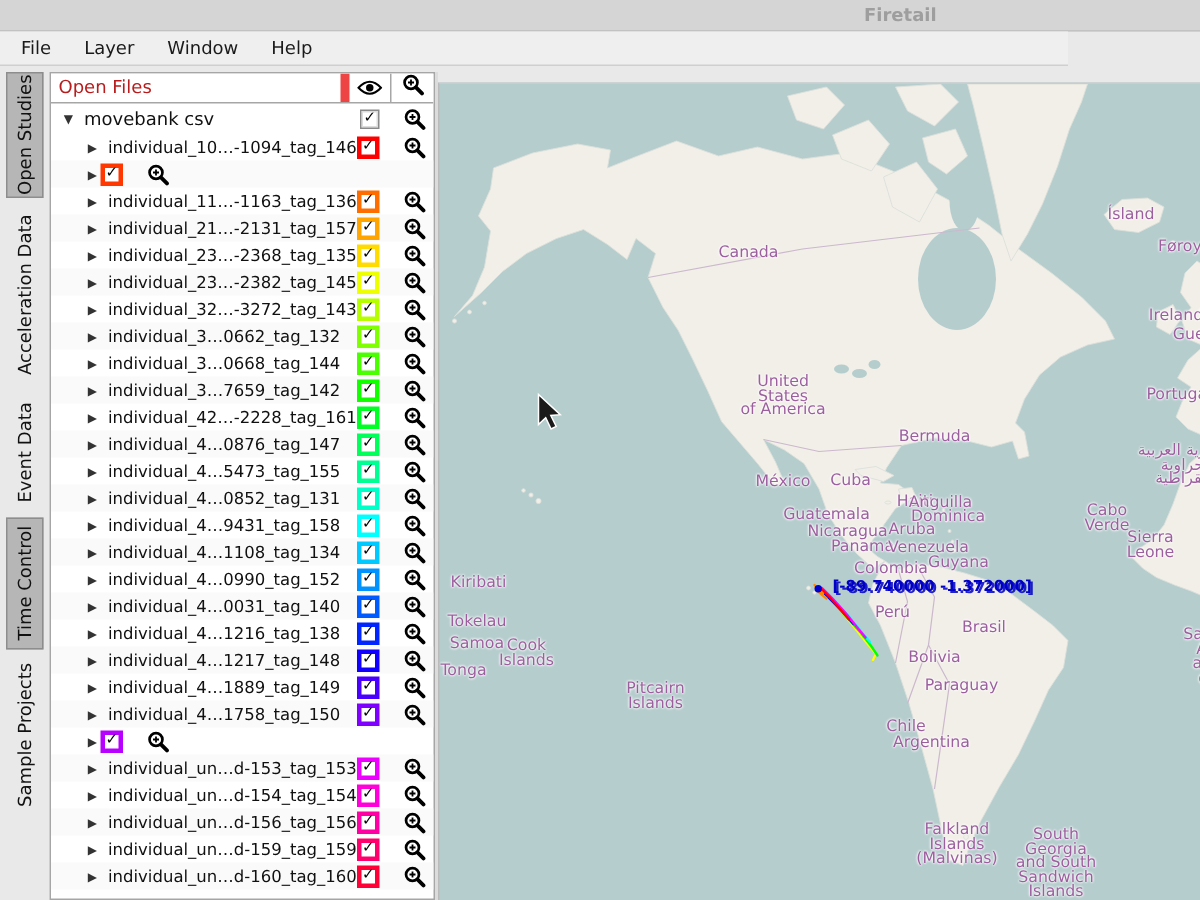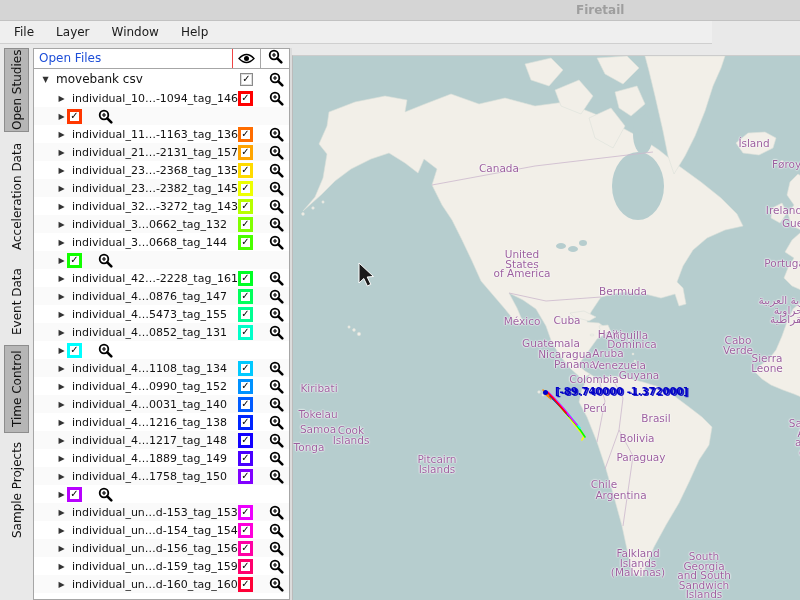--- a/index.html
+++ b/index.html
@@ -11,21 +11,21 @@
   
   .menubar{position:absolute;left:0;top:21px;width:712px;height:23px;background:#efefef;border-bottom:1px solid #cfcfcf;display:flex;align-items:center;padding-left:4px;box-sizing:border-box;}
   .menu-item{font-size:12px;color:#1a1a1a;padding:3px 10px;margin-right:2px;}
   
   .side-tab{position:absolute;left:4px;width:25px;display:flex;align-items:center;justify-content:center;
             writing-mode:vertical-rl;transform:rotate(180deg);font-size:12px;color:#111;box-sizing:border-box;}
   .side-tab.active{background:#b6b6b6;border:1px solid #8d8d8d;}
   
   #file-panel{position:absolute;left:33px;top:48px;width:257px;height:552px;background:#fff;border:1px solid #a6a6a6;box-sizing:border-box;overflow:hidden;}
   .panel-header{display:flex;height:19px;border-bottom:1px solid #a6a6a6;background:#fff;}
-  .hdr-title{flex:1;font-size:12px;color:#1d4ed8;padding:2px 0 0 5px;border-right:1px solid #ef4444;}
+  .hdr-title{flex:1;font-size:12px;color:#b91c1c;padding:2px 0 0 5px;border-right:6px solid #ef4444;}
   .hdr-cell{width:27px;display:flex;align-items:center;justify-content:center;border-right:1px solid #a6a6a6;}
   .hdr-cell:last-child{border-right:none;width:28px;}
   .tree-row{display:flex;align-items:center;height:18px;font-size:11px;color:#111;}
   .tree-row.root{height:20px;font-size:12px;}
   .tree-row:nth-child(even){background:#fafafa;}
   .twisty{width:11px;margin-left:6px;font-size:8px;color:#333;text-align:center;flex:none;}
   .tree-row .twisty.child{margin-left:22px;}
   .row-label{flex:1;margin-left:5px;white-space:nowrap;overflow:hidden;}
   .cbox{flex:none;width:9px;height:9px;background:#fff;border:3px solid #000;margin-right:10px;display:flex;align-items:center;justify-content:center;}
   .cbox.plain{border:1px solid #8a8a8a;width:11px;height:11px;box-shadow:inset 0 0 0 1px #ddd;}
@@ -236,20 +236,21 @@
               <svg width="15" height="15" viewBox="0 0 15 15">
                 <circle cx="6" cy="6" r="4.3" fill="#fff" stroke="#000" stroke-width="1.8"></circle>
                 <path d="M6 4v4M4 6h4" stroke="#000" stroke-width="1.2"></path>
                 <path d="M9.3 9.3L13.3 13.3" stroke="#000" stroke-width="2.6" stroke-linecap="round"></path>
               </svg>
             </span>
   </div>
 
   <div class="tree-row">
     <span class="twisty child">▶</span>
+    <span class="row-label">individual_3…7659_tag_142</span>
     <span class="cbox" style="border-color: rgb(18, 255, 0);">
               <span class="checkmark">✓</span>
             </span>
     <span class="magcell">
               <svg width="15" height="15" viewBox="0 0 15 15">
                 <circle cx="6" cy="6" r="4.3" fill="#fff" stroke="#000" stroke-width="1.8"></circle>
                 <path d="M6 4v4M4 6h4" stroke="#000" stroke-width="1.2"></path>
                 <path d="M9.3 9.3L13.3 13.3" stroke="#000" stroke-width="2.6" stroke-linecap="round"></path>
               </svg>
             </span>
@@ -310,20 +311,21 @@
               <svg width="15" height="15" viewBox="0 0 15 15">
                 <circle cx="6" cy="6" r="4.3" fill="#fff" stroke="#000" stroke-width="1.8"></circle>
                 <path d="M6 4v4M4 6h4" stroke="#000" stroke-width="1.2"></path>
                 <path d="M9.3 9.3L13.3 13.3" stroke="#000" stroke-width="2.6" stroke-linecap="round"></path>
               </svg>
             </span>
   </div>
 
   <div class="tree-row">
     <span class="twisty child">▶</span>
+    <span class="row-label">individual_4…9431_tag_158</span>
     <span class="cbox" style="border-color: rgb(0, 255, 255);">
               <span class="checkmark">✓</span>
             </span>
     <span class="magcell">
               <svg width="15" height="15" viewBox="0 0 15 15">
                 <circle cx="6" cy="6" r="4.3" fill="#fff" stroke="#000" stroke-width="1.8"></circle>
                 <path d="M6 4v4M4 6h4" stroke="#000" stroke-width="1.2"></path>
                 <path d="M9.3 9.3L13.3 13.3" stroke="#000" stroke-width="2.6" stroke-linecap="round"></path>
               </svg>
             </span>
@@ -646,21 +648,21 @@
         </div>
         <div class="map-label" style="left: 301px; top: 319px;">
           <div>Colombia</div>
         </div>
         <div class="map-label" style="left: 302px; top: 348px;">
           <div>Perú</div>
         </div>
         <div class="map-label" style="left: 363px; top: 358px;">
           <div>Brasil</div>
         </div>
-        <div class="map-label" style="left: 344px; top: 378px; text-align: right;">
+        <div class="map-label" style="left: 330px; top: 378px; text-align: right;">
           <div>Bolivia</div>
         </div>
         <div class="map-label" style="left: 348px; top: 397px;">
           <div>Paraguay</div>
         </div>
         <div class="map-label" style="left: 311px; top: 424px;">
           <div>Chile</div>
         </div>
         <div class="map-label" style="left: 328px; top: 435px;">
           <div>Argentina</div>

